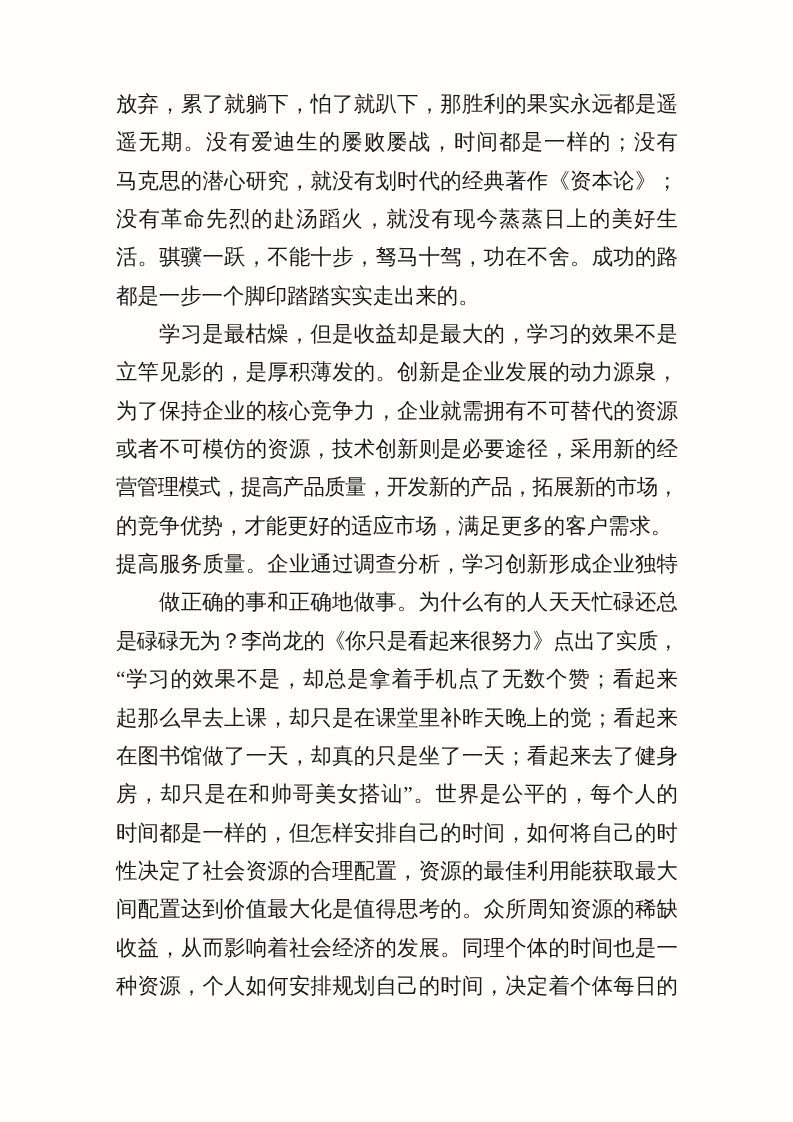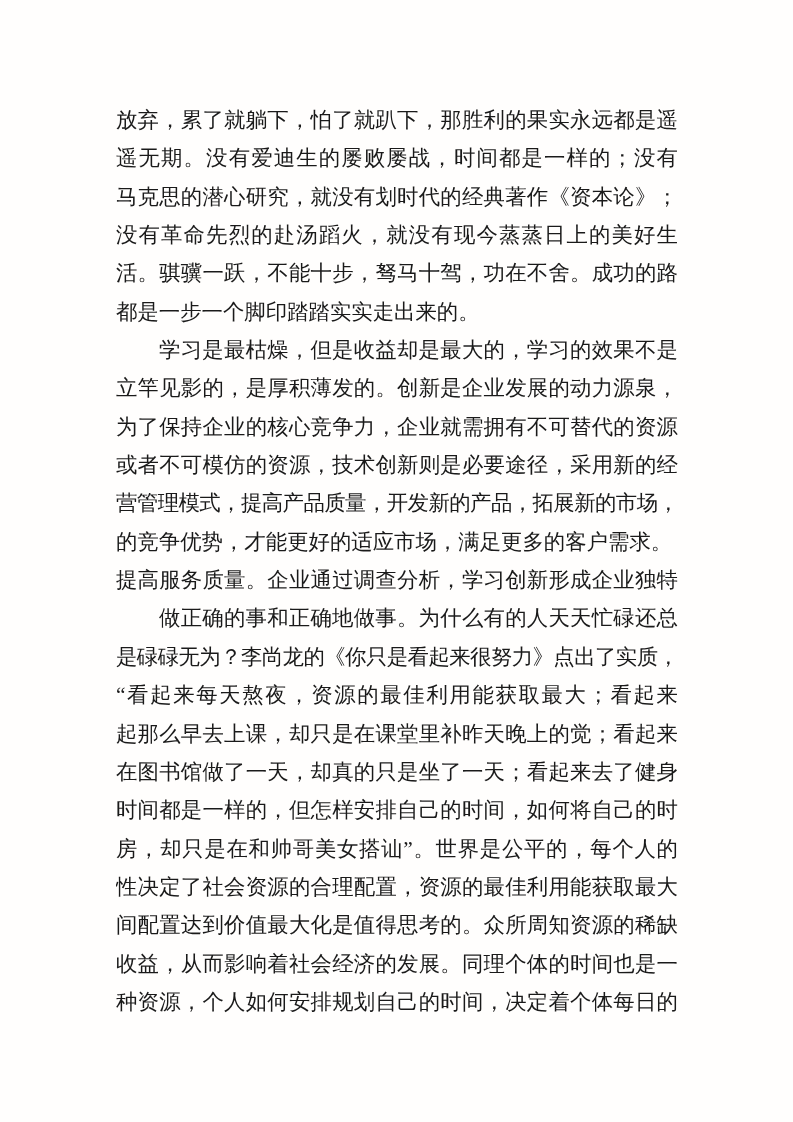--- a/index.html
+++ b/index.html
@@ -12,21 +12,21 @@
     width: 793px;
     height: 1122px;
     background: #fffefd;
     overflow: hidden;
     font-family: "Liberation Serif", serif;
     color: #1a1a1a;
   }
   .text-block {
     position: absolute;
     left: 116px;
-    top: 101px;
+    top: 85px;
     width: 562px;
   }
   .line {
     height: 38.35px;
     line-height: 38.35px;
     font-size: 21.4px;
     text-align: justify;
     text-align-last: justify;
     white-space: normal;
     overflow: hidden;
@@ -65,23 +65,23 @@
       <div class="line nojust">都是一步一个脚印踏踏实实走出来的。</div>
       <div class="line indent">学习是最枯燥，但是收益却是最大的，学习的效果不是</div>
       <div class="line">立竿见影的，是厚积薄发的。创新是企业发展的动力源泉，</div>
       <div class="line">为了保持企业的核心竞争力，企业就需拥有不可替代的资源</div>
       <div class="line">或者不可模仿的资源，技术创新则是必要途径，采用新的经</div>
       <div class="line tight">营管理模式，提高产品质量，开发新的产品，拓展新的市场，</div>
       <div class="line nojust">的竞争优势，才能更好的适应市场，满足更多的客户需求。</div>
       <div class="line">提高服务质量。企业通过调查分析，学习创新形成企业独特</div>
       <div class="line indent">做正确的事和正确地做事。为什么有的人天天忙碌还总</div>
       <div class="line tight">是碌碌无为？李尚龙的《你只是看起来很努力》点出了实质，</div>
-      <div class="line">“看起来每天熬夜，资源的最佳利用能获取最大；看起来</div>
+      <div class="line">“学习的效果不是，却总是拿着手机点了无数个赞；看起来</div>
       <div class="line">起那么早去上课，却只是在课堂里补昨天晚上的觉；看起来</div>
       <div class="line">在图书馆做了一天，却真的只是坐了一天；看起来去了健身</div>
+      <div class="line">房，却只是在和帅哥美女搭讪”。世界是公平的，每个人的</div>
       <div class="line">时间都是一样的，但怎样安排自己的时间，如何将自己的时</div>
-      <div class="line">房，却只是在和帅哥美女搭讪”。世界是公平的，每个人的</div>
       <div class="line">性决定了社会资源的合理配置，资源的最佳利用能获取最大</div>
       <div class="line">间配置达到价值最大化是值得思考的。众所周知资源的稀缺</div>
       <div class="line">收益，从而影响着社会经济的发展。同理个体的时间也是一</div>
       <div class="line">种资源，个人如何安排规划自己的时间，决定着个体每日的</div>
     </div>
 </div>
 
 </body></html>

